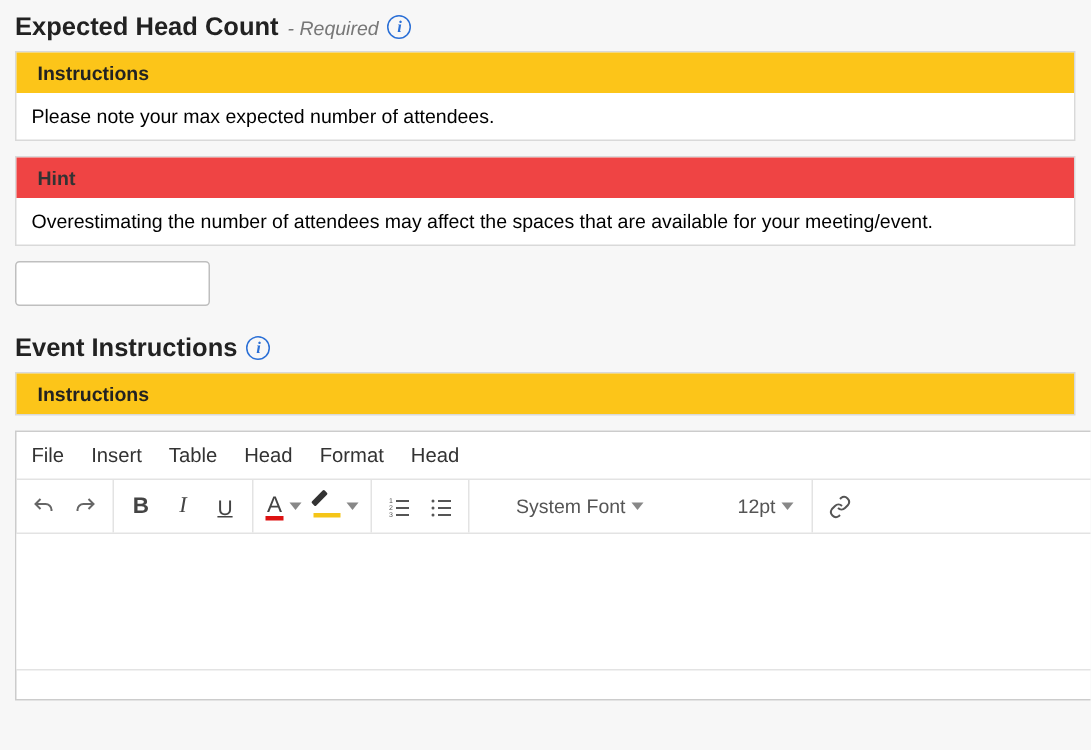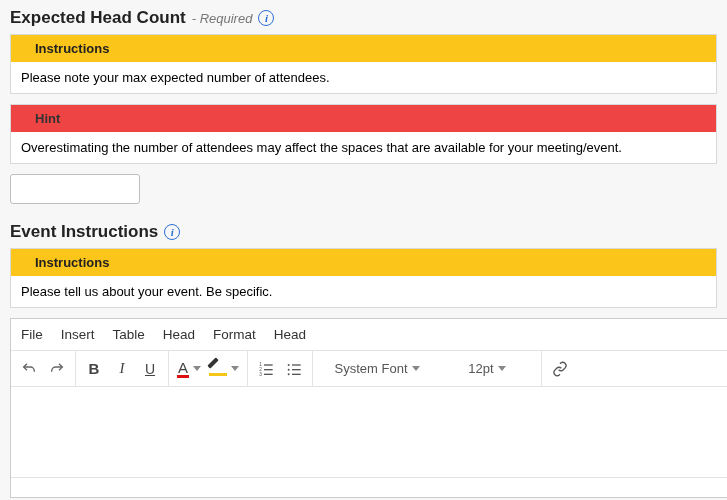--- a/index.html
+++ b/index.html
@@ -17,21 +17,21 @@
   .field-title { font-size:17px; font-weight:bold; color:#222; }
   .req { font-size:13px; font-style:italic; color:#777; font-weight:normal; }
   .info-icon {
     width:16px; height:16px; border:1.6px solid #2a6fd6; border-radius:50%;
     display:inline-flex; align-items:center; justify-content:center;
     color:#2a6fd6; font-size:11px; font-weight:bold; font-style:italic;
     cursor:pointer; flex-shrink:0; font-family: Georgia, serif;
   }
   .panel { border:1px solid #d9d9d9; background:#fff; margin-bottom:10px; }
   .panel-header {
-    padding:6px 24px; font-weight:bold; font-size:13px;
+    padding:6px 14px; font-weight:bold; font-size:13px;
   }
   .hdr-yellow { background:#fcc519; color:#222; }
   .hdr-gray   { background:#ef4444; color:#333; }
   .panel-body { padding:8px 10px; font-size:13px; color:#000000; }
   .num-input {
     width:130px; height:30px; border:1px solid #bfbfbf; border-radius:3px;
     background:#fff; padding:4px 6px; font-size:13px;
   }
 
   .editor { border:1px solid #ccc; background:#fff; width:724px; }
@@ -42,21 +42,21 @@
   .tbtn {
     min-width:28px; height:28px; display:flex; align-items:center; justify-content:center;
     cursor:pointer; color:#444; border-radius:2px; padding:0 4px;
   }
   svg { display:block; }
   .caret {
     width:0;height:0;border-left:4px solid transparent;border-right:4px solid transparent;
     border-top:5px solid #888; margin-left:4px;
   }
   .font-sel, .size-sel {
-    display:flex; align-items:center; justify-content:center;
+    display:flex; align-items:center; justify-content:flex-end;
     height:28px; font-size:13px; color:#555; cursor:pointer; padding:0 8px;
   }
   .font-sel { width:120px; }
   .size-sel { width:100px; }
   .edit-area {
     width:100%; min-height:90px; border:0; resize:none; padding:6px; font-size:13px;
     outline:none; display:block;
   }
   .statusbar { border-top:1px solid #e3e3e3; height:20px; }
   .color-swatch { display:flex; align-items:center; }
@@ -98,21 +98,20 @@
   </div>
 
   <div class="field-block">
     <div class="field-header">
       <span class="field-title">Event Instructions</span>
       <span class="info-icon">i</span>
     </div>
 
     <div class="panel">
       <div class="panel-header hdr-yellow">Instructions</div>
-      <div class="panel-body">Please tell us about your event. Be specific.</div>
     </div>
 
     <div class="editor">
       <div class="menubar">
         <span>File</span>
         <span>Insert</span>
         <span>Table</span>
         <span>Head</span>
         <span>Format</span>
         <span>Head</span>

